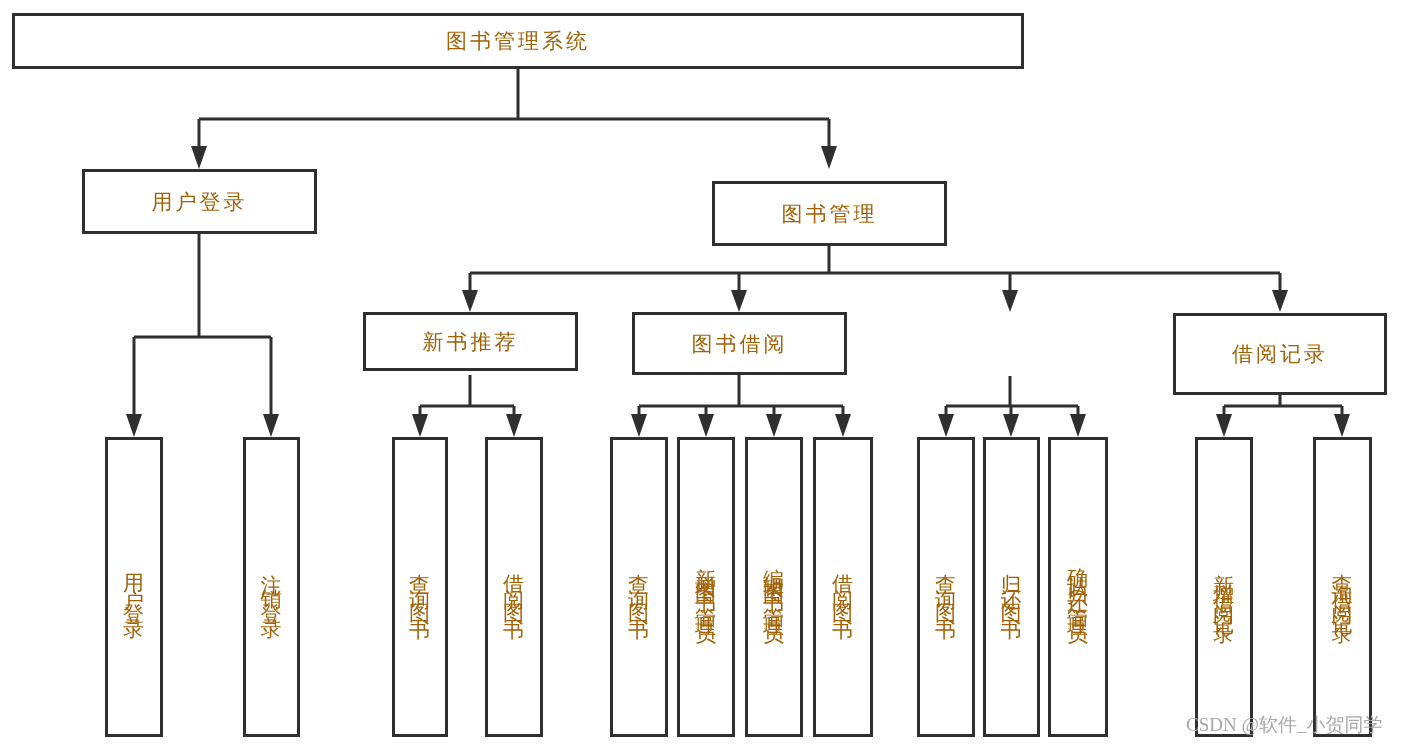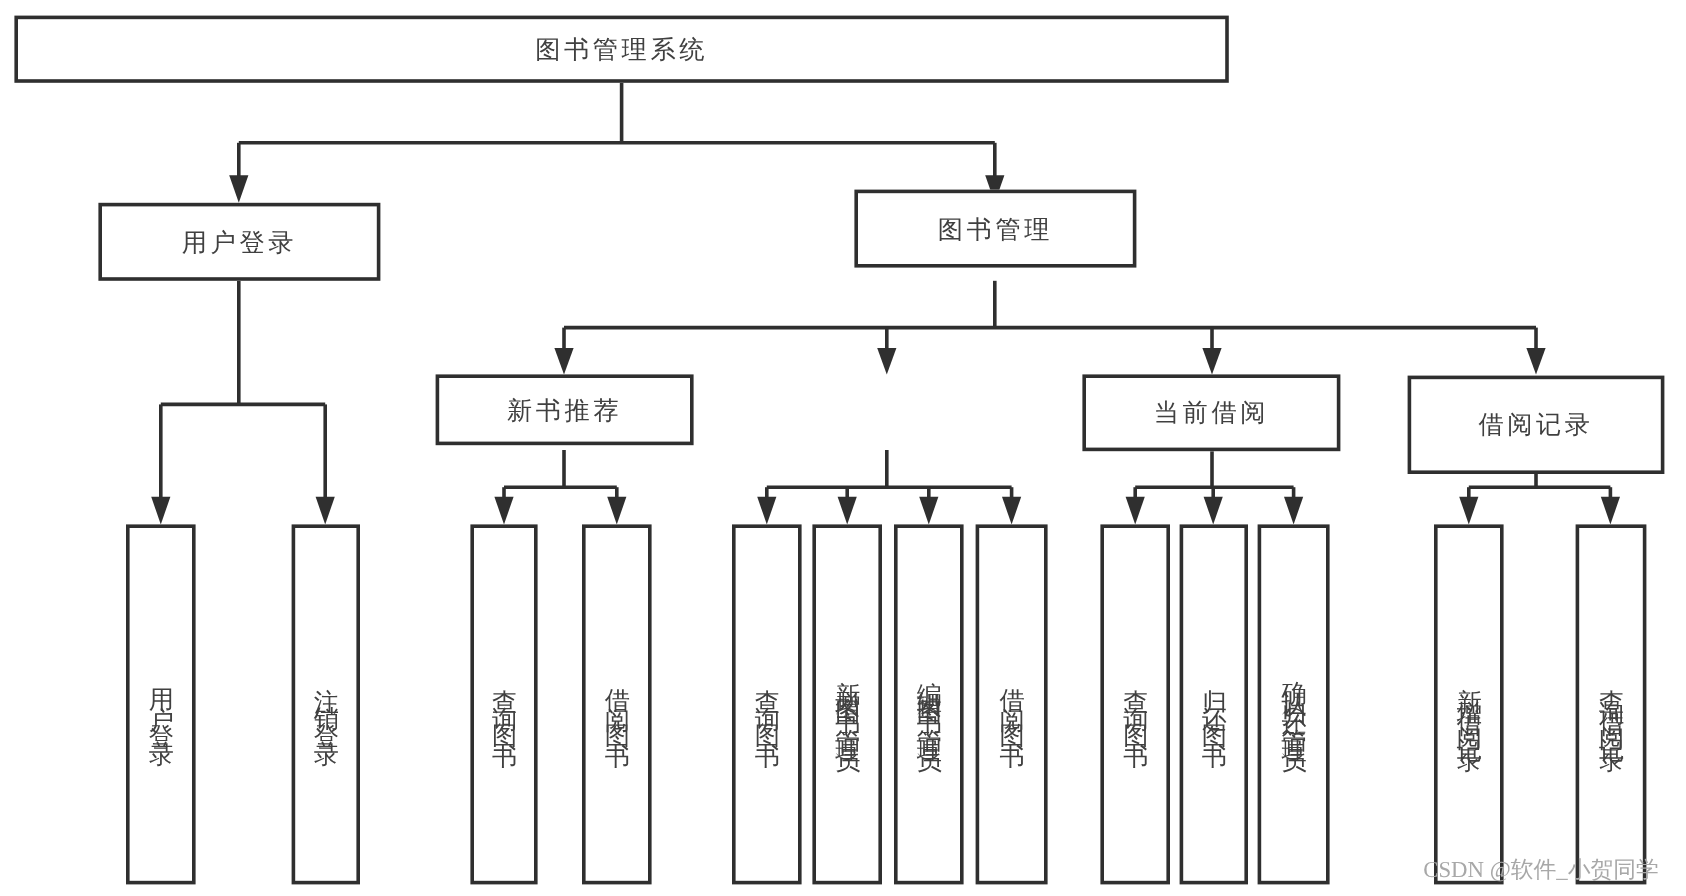--- a/index.html
+++ b/index.html
@@ -20,21 +20,21 @@
   .box {
     position: absolute;
     border: 3px solid #2f2f2f;
     background: #ffffff;
     display: flex;
     align-items: center;
     justify-content: center;
     z-index: 2;
   }
   .box span {
-    color: #404040;
+    color: #a16207;
     font-size: 21px;
     letter-spacing: 3px;
     white-space: nowrap;
   }
   .leaf span {
     writing-mode: vertical-rl;
     text-orientation: mixed;
     letter-spacing: 15px;
     white-space: normal;
     line-height: 1;
@@ -123,29 +123,29 @@
     </g>
   </svg>
 
   <div class="box" style="left:12px;top:13px;width:1012px;height:56px">
     <span>图书管理系统</span>
   </div>
 
   <div class="box" style="left:82px;top:169px;width:235px;height:65px">
     <span>用户登录</span>
   </div>
-  <div class="box" style="left:712px;top:158px;width:235px;height:65px">
+  <div class="box" style="left:712px;top:181px;width:235px;height:65px">
     <span>图书管理</span>
   </div>
 
   <div class="box" style="left:363px;top:312px;width:215px;height:59px">
     <span>新书推荐</span>
   </div>
-  <div class="box" style="left:902px;top:312px;width:215px;height:64px">
-    <span>当前借阅</span>
+  <div class="box" style="left:632px;top:312px;width:215px;height:63px">
+    <span>图书借阅</span>
   </div>
   <div class="box" style="left:1173px;top:313px;width:214px;height:82px">
     <span>借阅记录</span>
   </div>
 
   <div class="box leaf" style="left:105px;top:437px;width:58px;height:300px">
     <span>用户登录</span>
   </div>
   <div class="box leaf" style="left:243px;top:437px;width:57px;height:300px">
     <span>注销登录</span>

